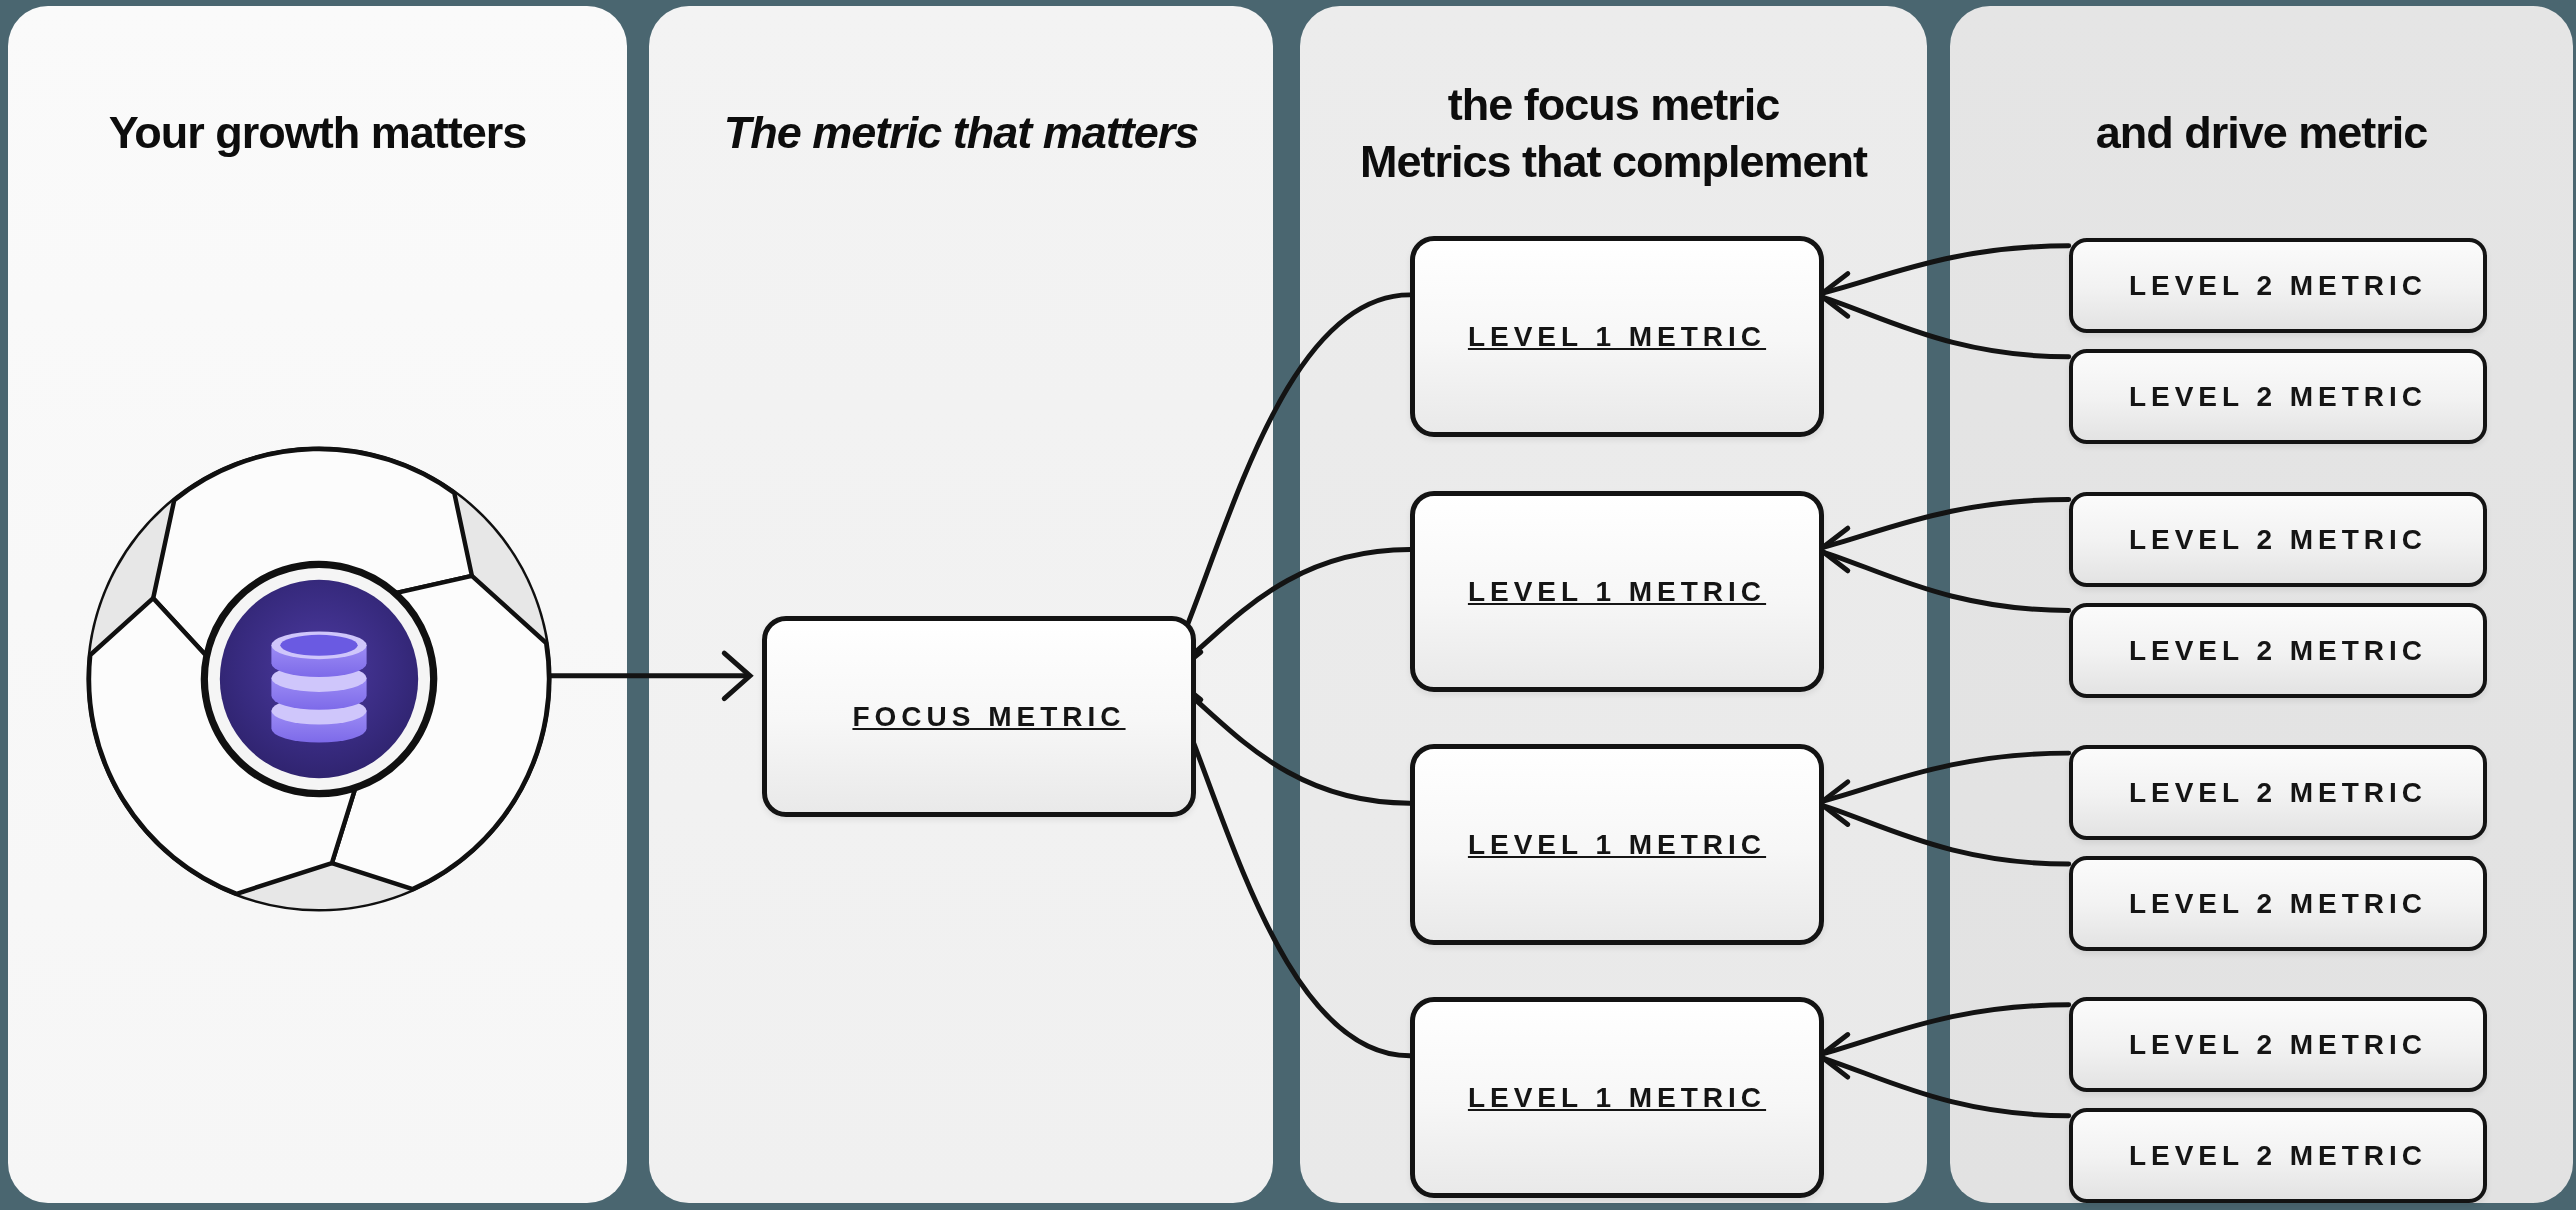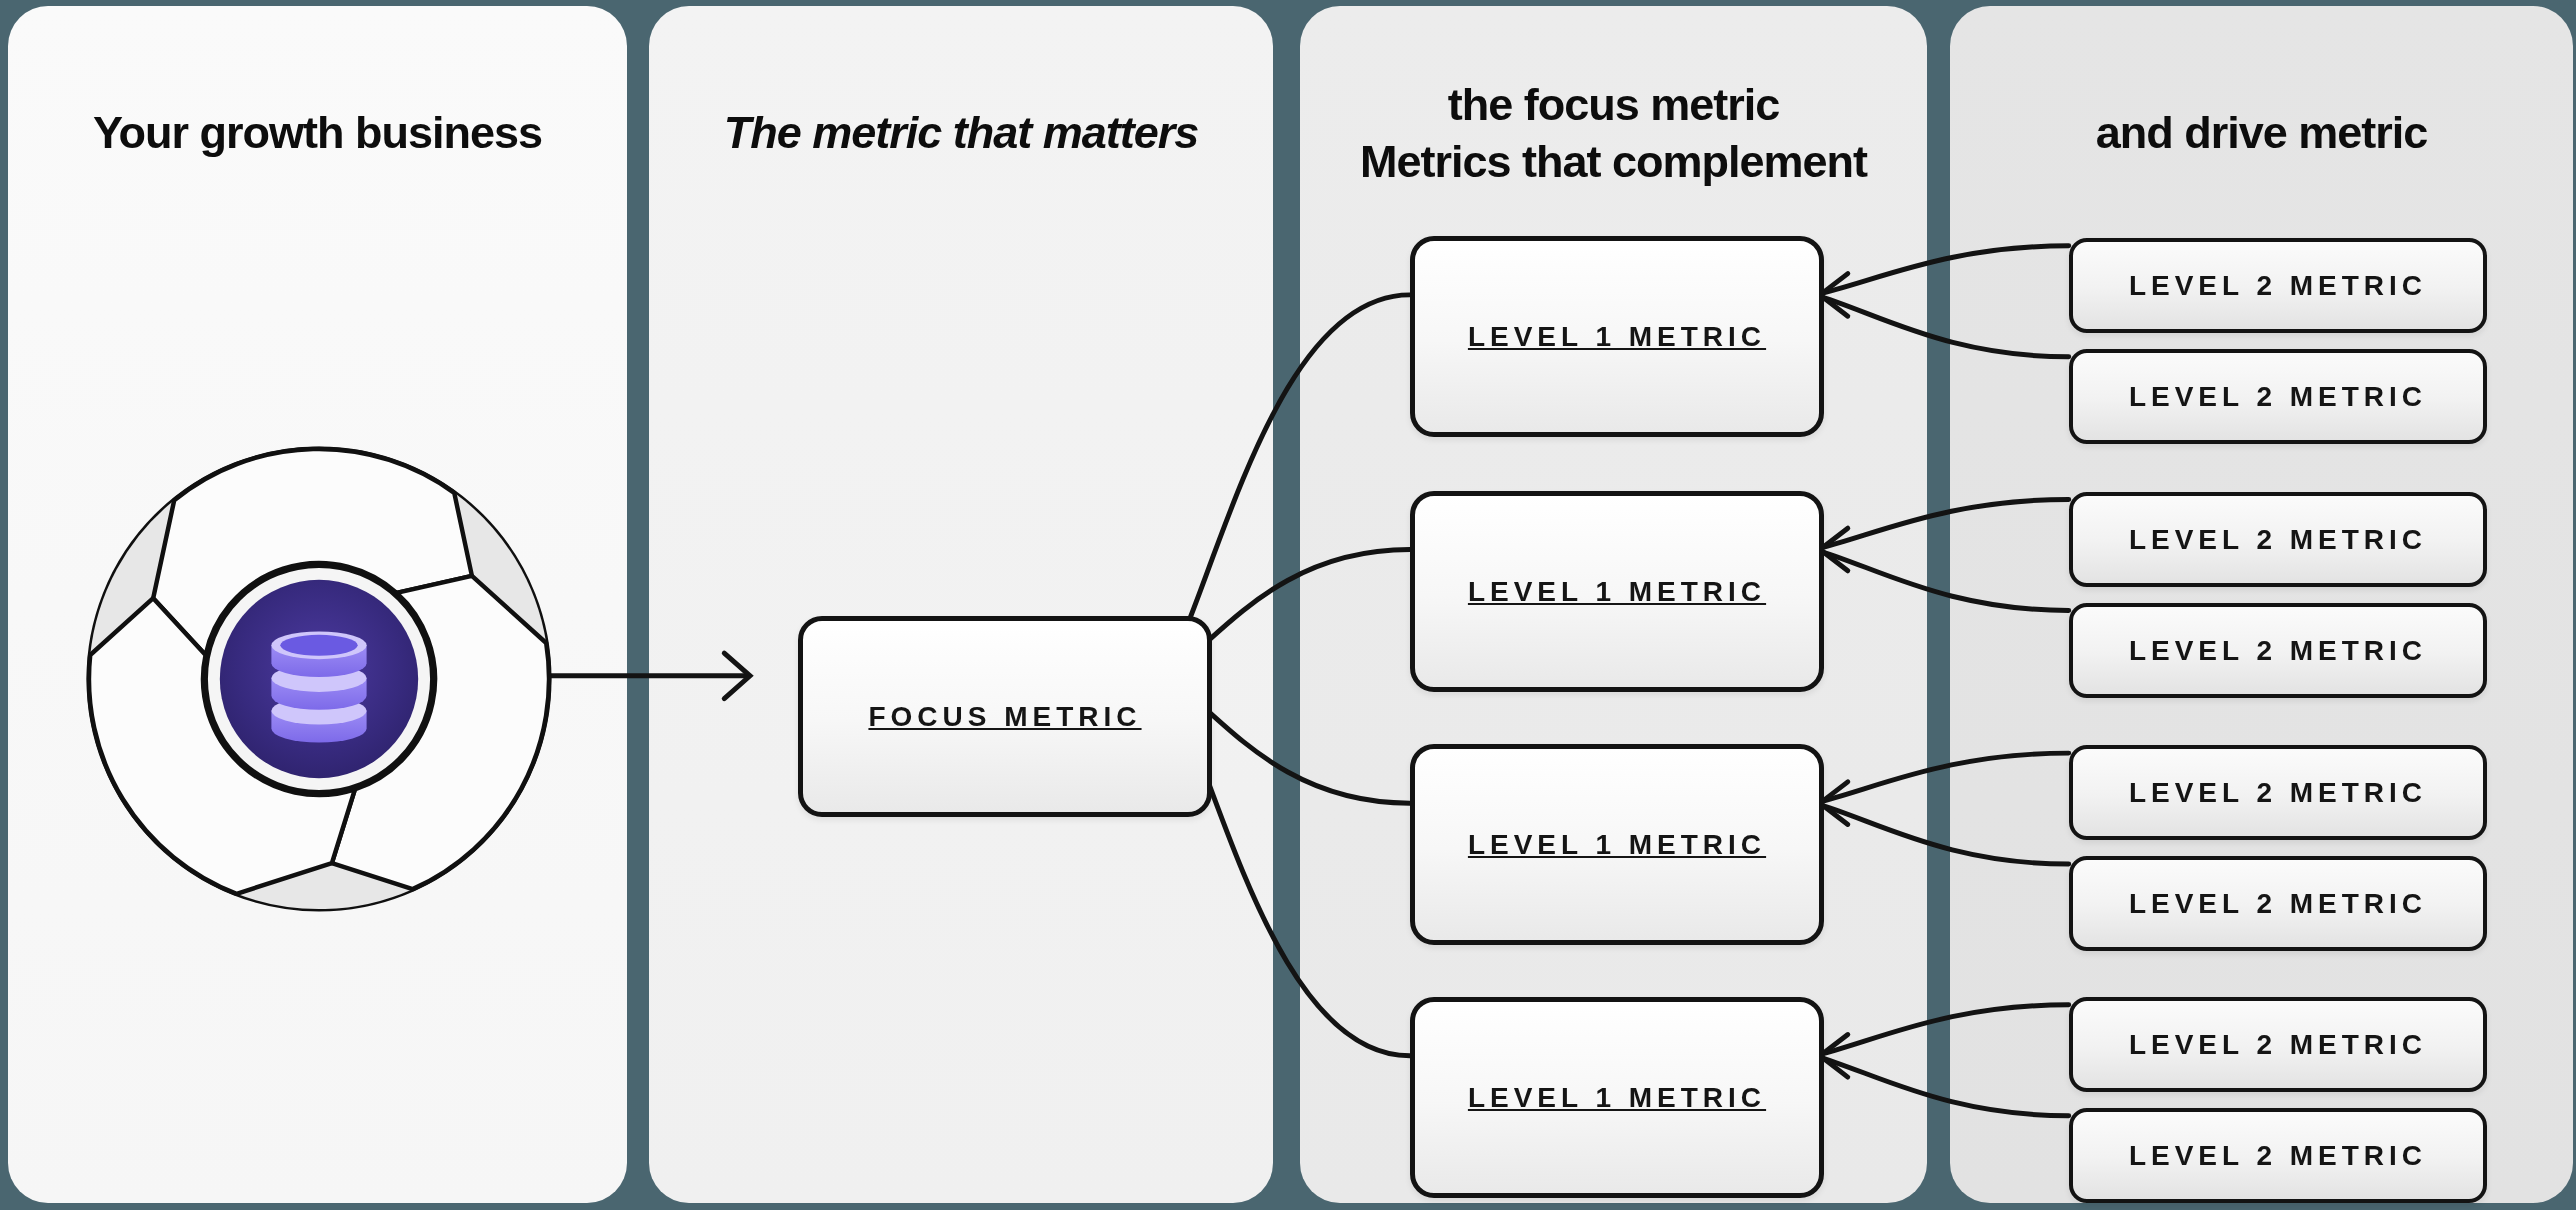--- a/index.html
+++ b/index.html
@@ -38,21 +38,21 @@
   .link{fill:none;stroke:#131313;stroke-width:5;stroke-linecap:round;}
   .chev{fill:none;stroke:#131313;stroke-width:5;stroke-linecap:round;stroke-linejoin:miter;}
 </style>
 </head>
 <body>
 
 <div id="canvas">
 
   <div class="panel" id="panel-1">
     <div class="panel-title">
-      <span>Your growth business</span>
+      <span>Your growth matters</span>
     </div>
   </div>
   <div class="panel" id="panel-2">
     <div class="panel-title">
       <span>The metric that matters</span>
     </div>
   </div>
   <div class="panel" id="panel-3">
     <div class="panel-title">
       <span>the focus metric</span>
@@ -137,21 +137,21 @@
         <ellipse cx="240" cy="239" rx="48" ry="14" fill="#cfc6fb"></ellipse>
       </g>
       <g>
         <path d="M192,206 L192,224 A48,14 0 0 0 288,224 L288,206 Z" fill="url(#gDisc)"></path>
         <ellipse cx="240" cy="206" rx="48" ry="14" fill="#cfc6fb"></ellipse>
         <ellipse cx="240" cy="206" rx="39" ry="10.5" fill="#6a5ae2"></ellipse>
       </g>
     </g>
   </svg>
 
-  <div class="node node-big" style="left:798px;top:580px;">
+  <div class="node node-big" style="left:762px;top:580px;padding-left:20px;">
     <span>FOCUS METRIC</span>
   </div>
 
   <div class="node node-big" style="left:1410px;top:200px;">
     <span>LEVEL 1 METRIC</span>
   </div>
   <div class="node node-big" style="left:1410px;top:455px;">
     <span>LEVEL 1 METRIC</span>
   </div>
   <div class="node node-big" style="left:1410px;top:708px;">

